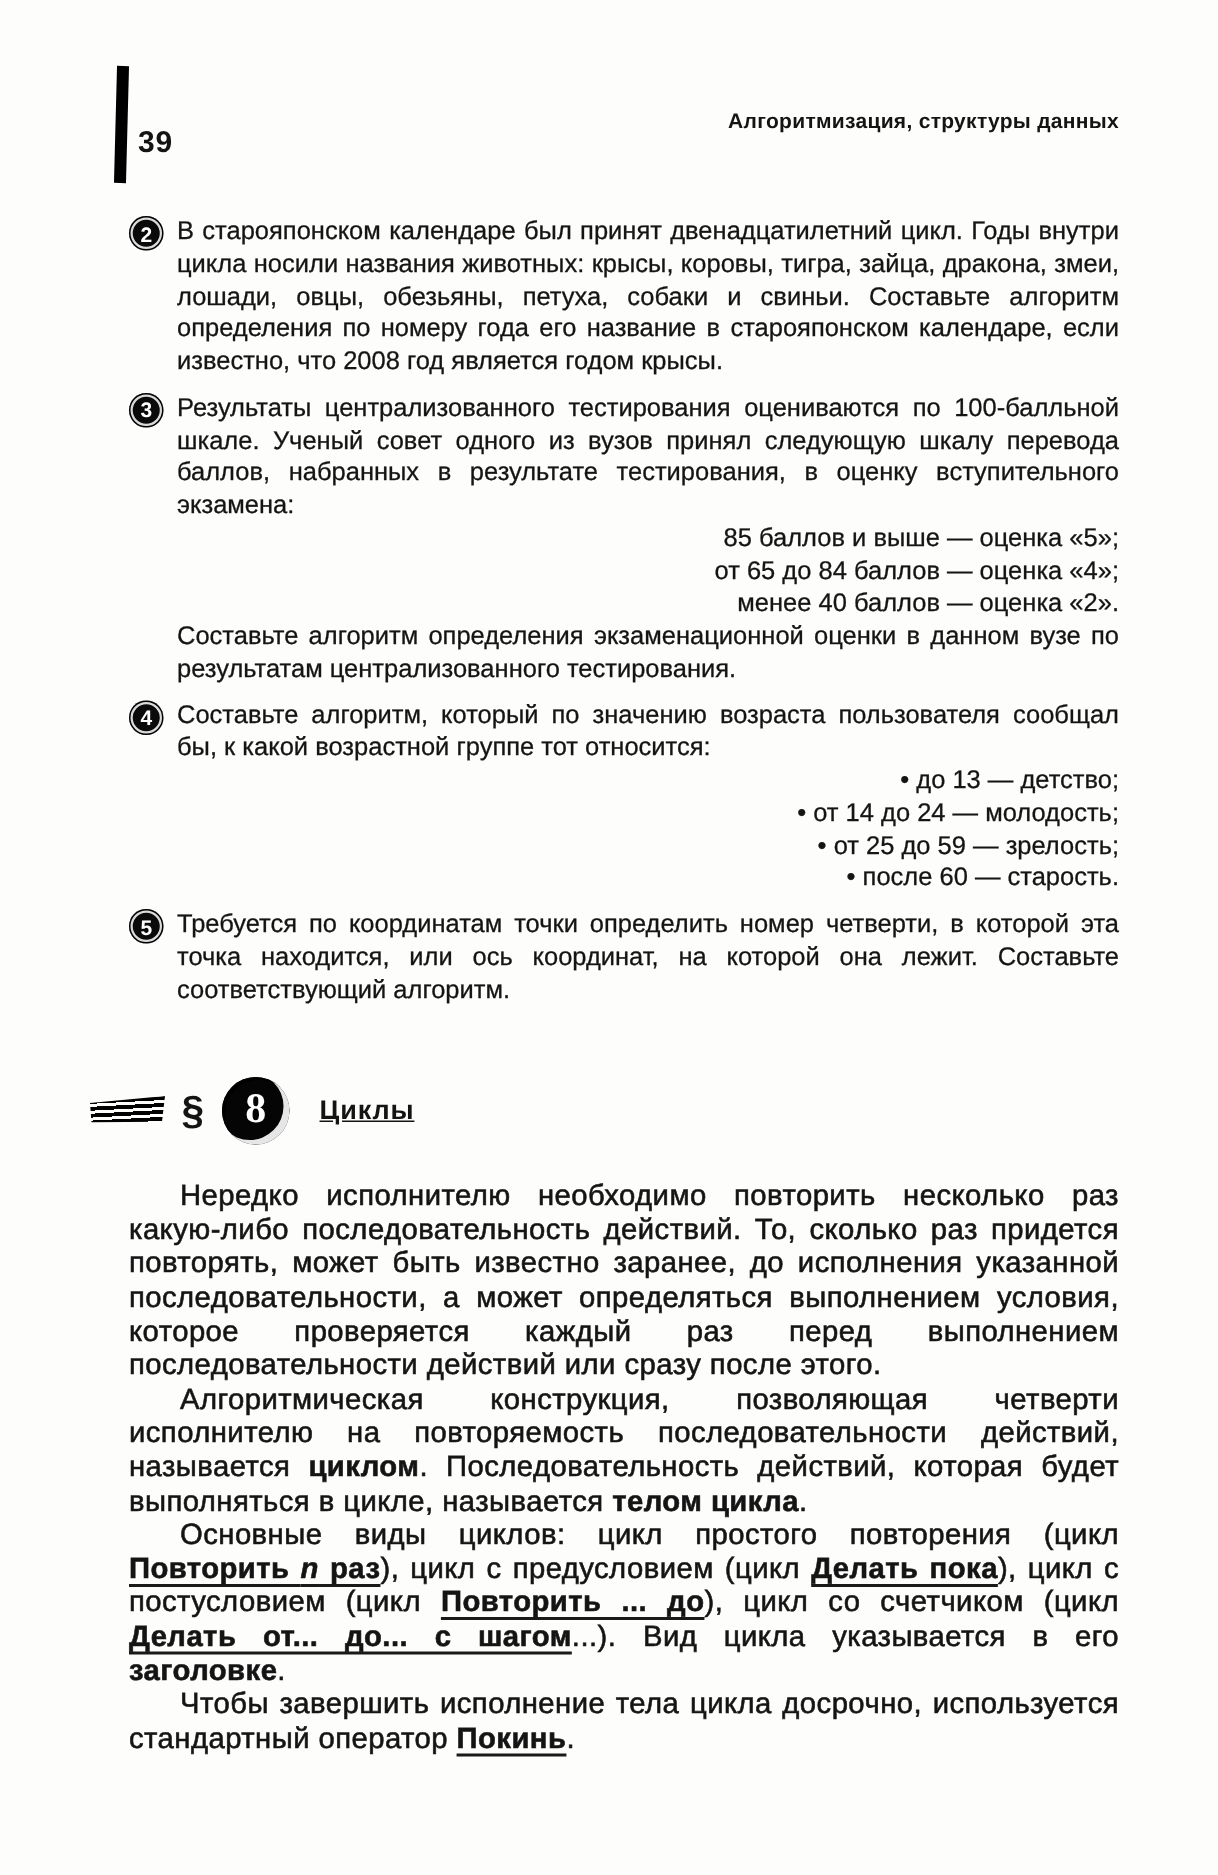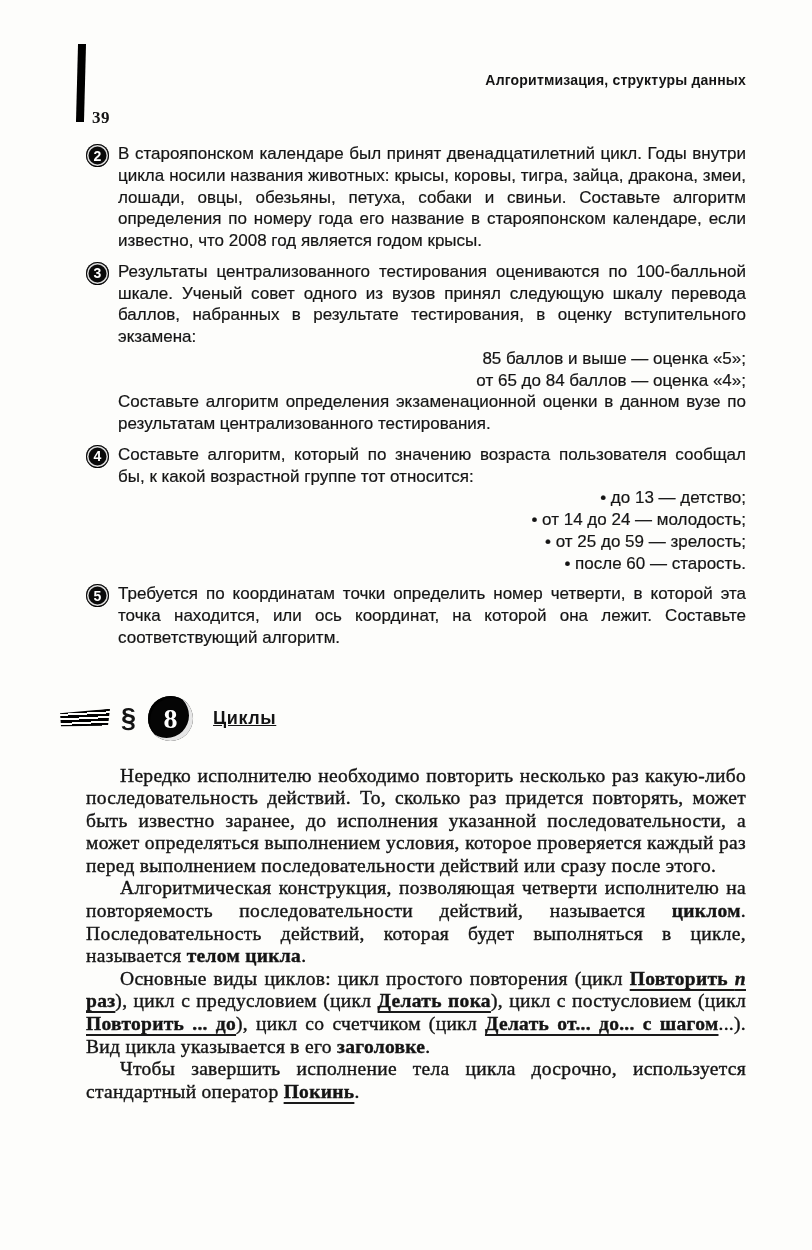--- a/index.html
+++ b/index.html
@@ -10,22 +10,22 @@
     color:#141414;
     font-family:"Liberation Sans",sans-serif;
     overflow:hidden;
   }
   
   .corner-bar{
     position:absolute;left:77px;top:44px;width:8px;height:78px;
     background:#000;transform:rotate(1.5deg);
   }
   .page-number{
-    position:absolute;left:92px;top:108px;
-    font-size:17px;font-weight:bold;letter-spacing:.5px;font-family:Liberation Serif, serif;
+    position:absolute;left:92px;top:84px;
+    font-size:20px;font-weight:bold;letter-spacing:.5px;
   }
   
   .running-head{
     position:absolute;right:66px;top:72px;
     text-align:right;font-weight:bold;font-size:14px;line-height:1.25;
     letter-spacing:.2px;
   }
   .running-head .ul{
     display:inline-block;border-bottom:3.5px solid #000;padding-bottom:2px;
   }
@@ -60,21 +60,21 @@
     background:#050505;color:#fff;
     display:flex;align-items:center;justify-content:center;
     font-family:"Liberation Serif",serif;font-size:28px;font-weight:bold;
     box-shadow:inset -4px -3px 0 rgba(255,255,255,.9), inset 2px 2px 0 #000;
     margin-right:20px;
   }
   .section-title{font-size:18px;font-weight:bold;letter-spacing:.6px;text-decoration:underline;}
   
   .body-text{
     margin-top:22px;
-    font-family:Liberation Serif, serif;
+    font-family:Liberation Sans, sans-serif;
     font-size:19.5px;line-height:22.6px;letter-spacing:.3px;
     -webkit-text-stroke:.4px #1a1a1a;
   }
   .block.para{text-align:justify;text-indent:34px;}
   .b{font-weight:700;}
   .i{font-style:italic;}
   .u{text-decoration:underline;text-decoration-thickness:2.2px;text-underline-offset:3.5px;}
 </style>
 </head>
 <body>
@@ -96,20 +96,21 @@
           <div class="block text"><span>В старояпонском календаре был принят двенадцатилетний цикл. Годы внутри цикла носили названия животных: крысы, коровы, тигра, зайца, дракона, змеи, лошади, овцы, обезьяны, петуха, собаки и свиньи. Составьте алгоритм определения по номеру года его название в старояпонском календаре, если известно, что 2008 год является годом крысы.</span></div>
         </div>
     </div>
 
     <div class="exercise">
       <div class="ex-circle">3</div>
       <div class="ex-body">
           <div class="block text"><span>Результаты централизованного тестирования оцениваются по 100-балльной шкале. Ученый совет одного из вузов принял следующую шкалу перевода баллов, набранных в результате тестирования, в оценку вступительного экзамена:</span></div>
           <div class="block line"><span>85 баллов и выше — оценка «5»;</span></div>
           <div class="block line"><span>от 65 до 84 баллов — оценка «4»;</span></div>
+          <div class="block line"><span>менее 40 баллов — оценка «2».</span></div>
           <div class="block text"><span>Составьте алгоритм определения экзаменационной оценки в данном вузе по результатам централизованного тестирования.</span></div>
         </div>
     </div>
 
     <div class="exercise">
       <div class="ex-circle">4</div>
       <div class="ex-body">
           <div class="block text"><span>Составьте алгоритм, который по значению возраста пользователя сообщал бы, к какой возрастной группе тот относится:</span></div>
           <div class="block line"><span>• до 13 — детство;</span></div>
           <div class="block line"><span>• от 14 до 24 — молодость;</span></div>

